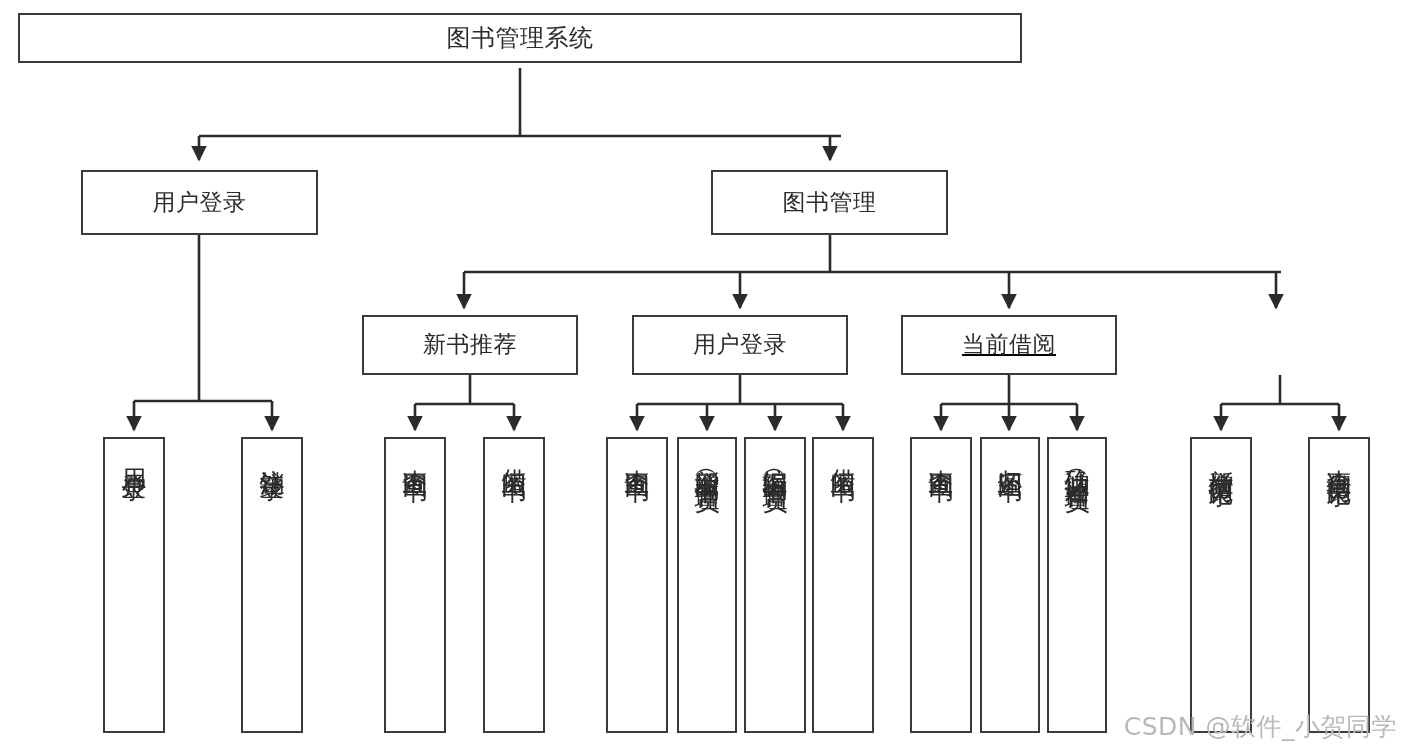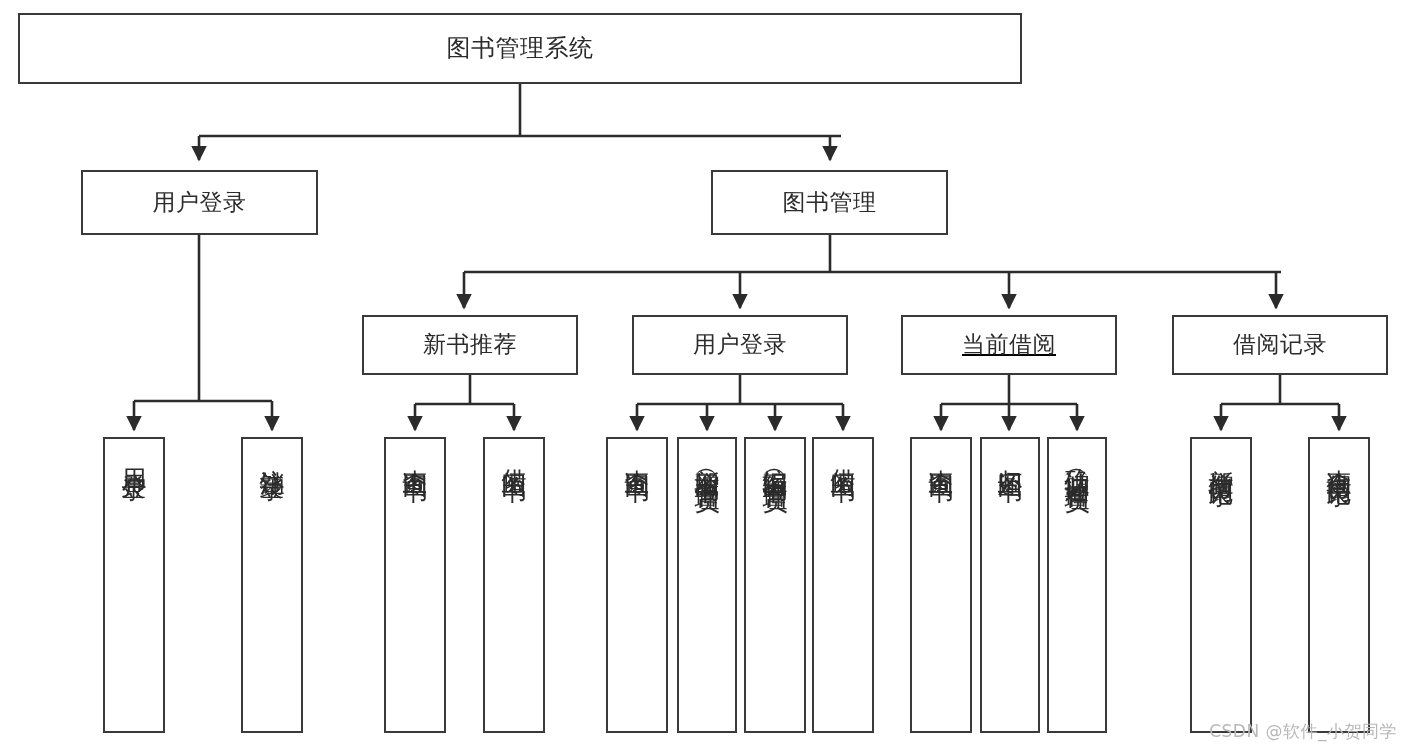--- a/index.html
+++ b/index.html
@@ -62,21 +62,21 @@
     text-orientation: upright;
     font-size: 25px;
     letter-spacing: 3px;
     line-height: 1;
     white-space: nowrap;
   }
   .watermark {
     position: absolute;
     right: 8px;
     bottom: 4px;
-    font-size: 17px;
+    font-size: 25px;
     color: #b8b8b8;
     letter-spacing: 0.5px;
     white-space: nowrap;
     user-select: none;
   }
 </style>
 </head>
 <body>
 
 <div id="diagram-root">
@@ -125,21 +125,21 @@
       <path d="M 1009 404 L 1009 430" marker-end="url(#arrow)"></path>
       <path d="M 1077 404 L 1077 430" marker-end="url(#arrow)"></path>
 
       <path d="M 1280 375 L 1280 404"></path>
       <path d="M 1221 404 L 1339 404"></path>
       <path d="M 1221 404 L 1221 430" marker-end="url(#arrow)"></path>
       <path d="M 1339 404 L 1339 430" marker-end="url(#arrow)"></path>
     </g>
   </svg>
 
-  <div class="node root horiz" style="left:18px; top:13px; width:1004px; height:71px;">
+  <div class="node root horiz" style="left:18px; top:13px; width:1004px; height:50px;">
     <span class="label">图书管理系统</span>
   </div>
 
   <div class="node horiz" style="left:81px; top:170px; width:237px; height:65px;">
     <span class="label">用户登录</span>
   </div>
 
   <div class="node horiz" style="left:362px; top:315px; width:216px; height:60px;">
     <span class="label">新书推荐</span>
   </div>
@@ -149,23 +149,20 @@
   </div>
 
   <div class="node horiz" style="left:632px; top:315px; width:216px; height:60px;">
     <span class="label">用户登录</span>
   </div>
 
   <div class="node horiz" style="left:901px; top:315px; width:216px; height:60px;text-decoration:underline;">
     <span class="label">当前借阅</span>
   </div>
 
-  <div class="node horiz" style="left:1172px; top:315px; width:216px; height:60px;">
-    <span class="label">借阅记录</span>
-  </div>
 
   <div class="node vert" style="left:103px; top:437px; width:62px; height:296px;">
     <span class="label">用户登录</span>
   </div>
 
   <div class="node vert" style="left:241px; top:437px; width:62px; height:296px;">
     <span class="label">注销登录</span>
   </div>
 
   <div class="node vert" style="left:384px; top:437px; width:62px; height:296px;">

